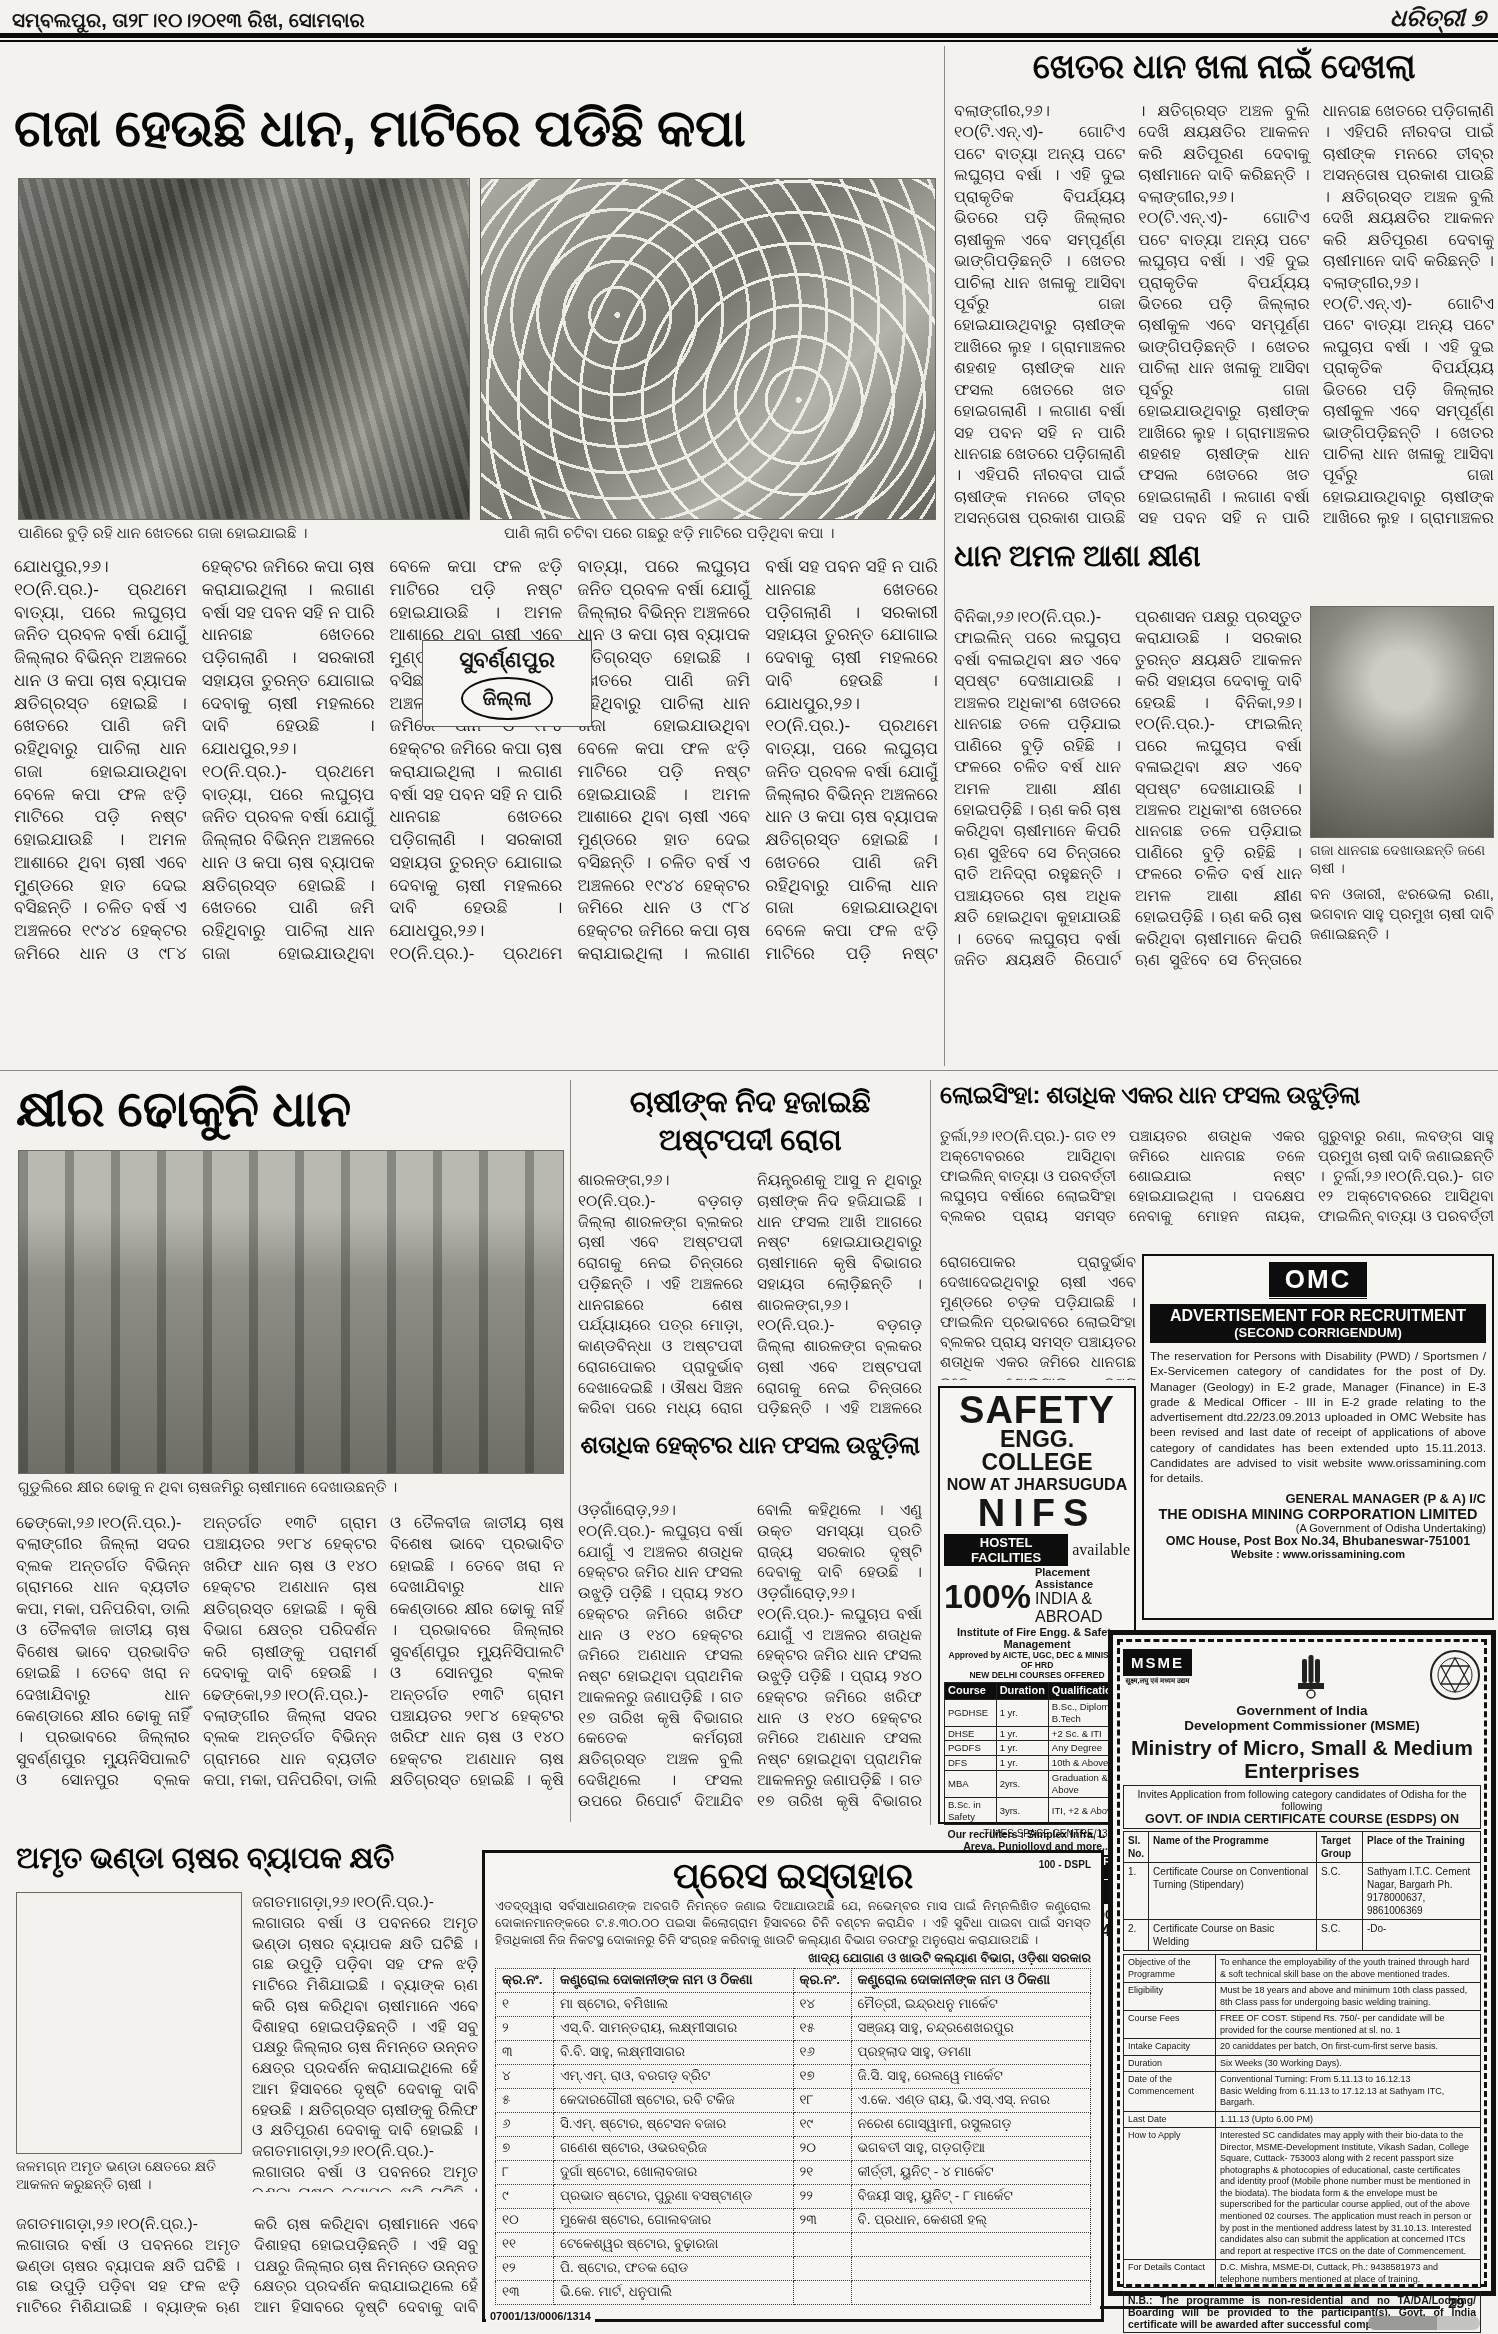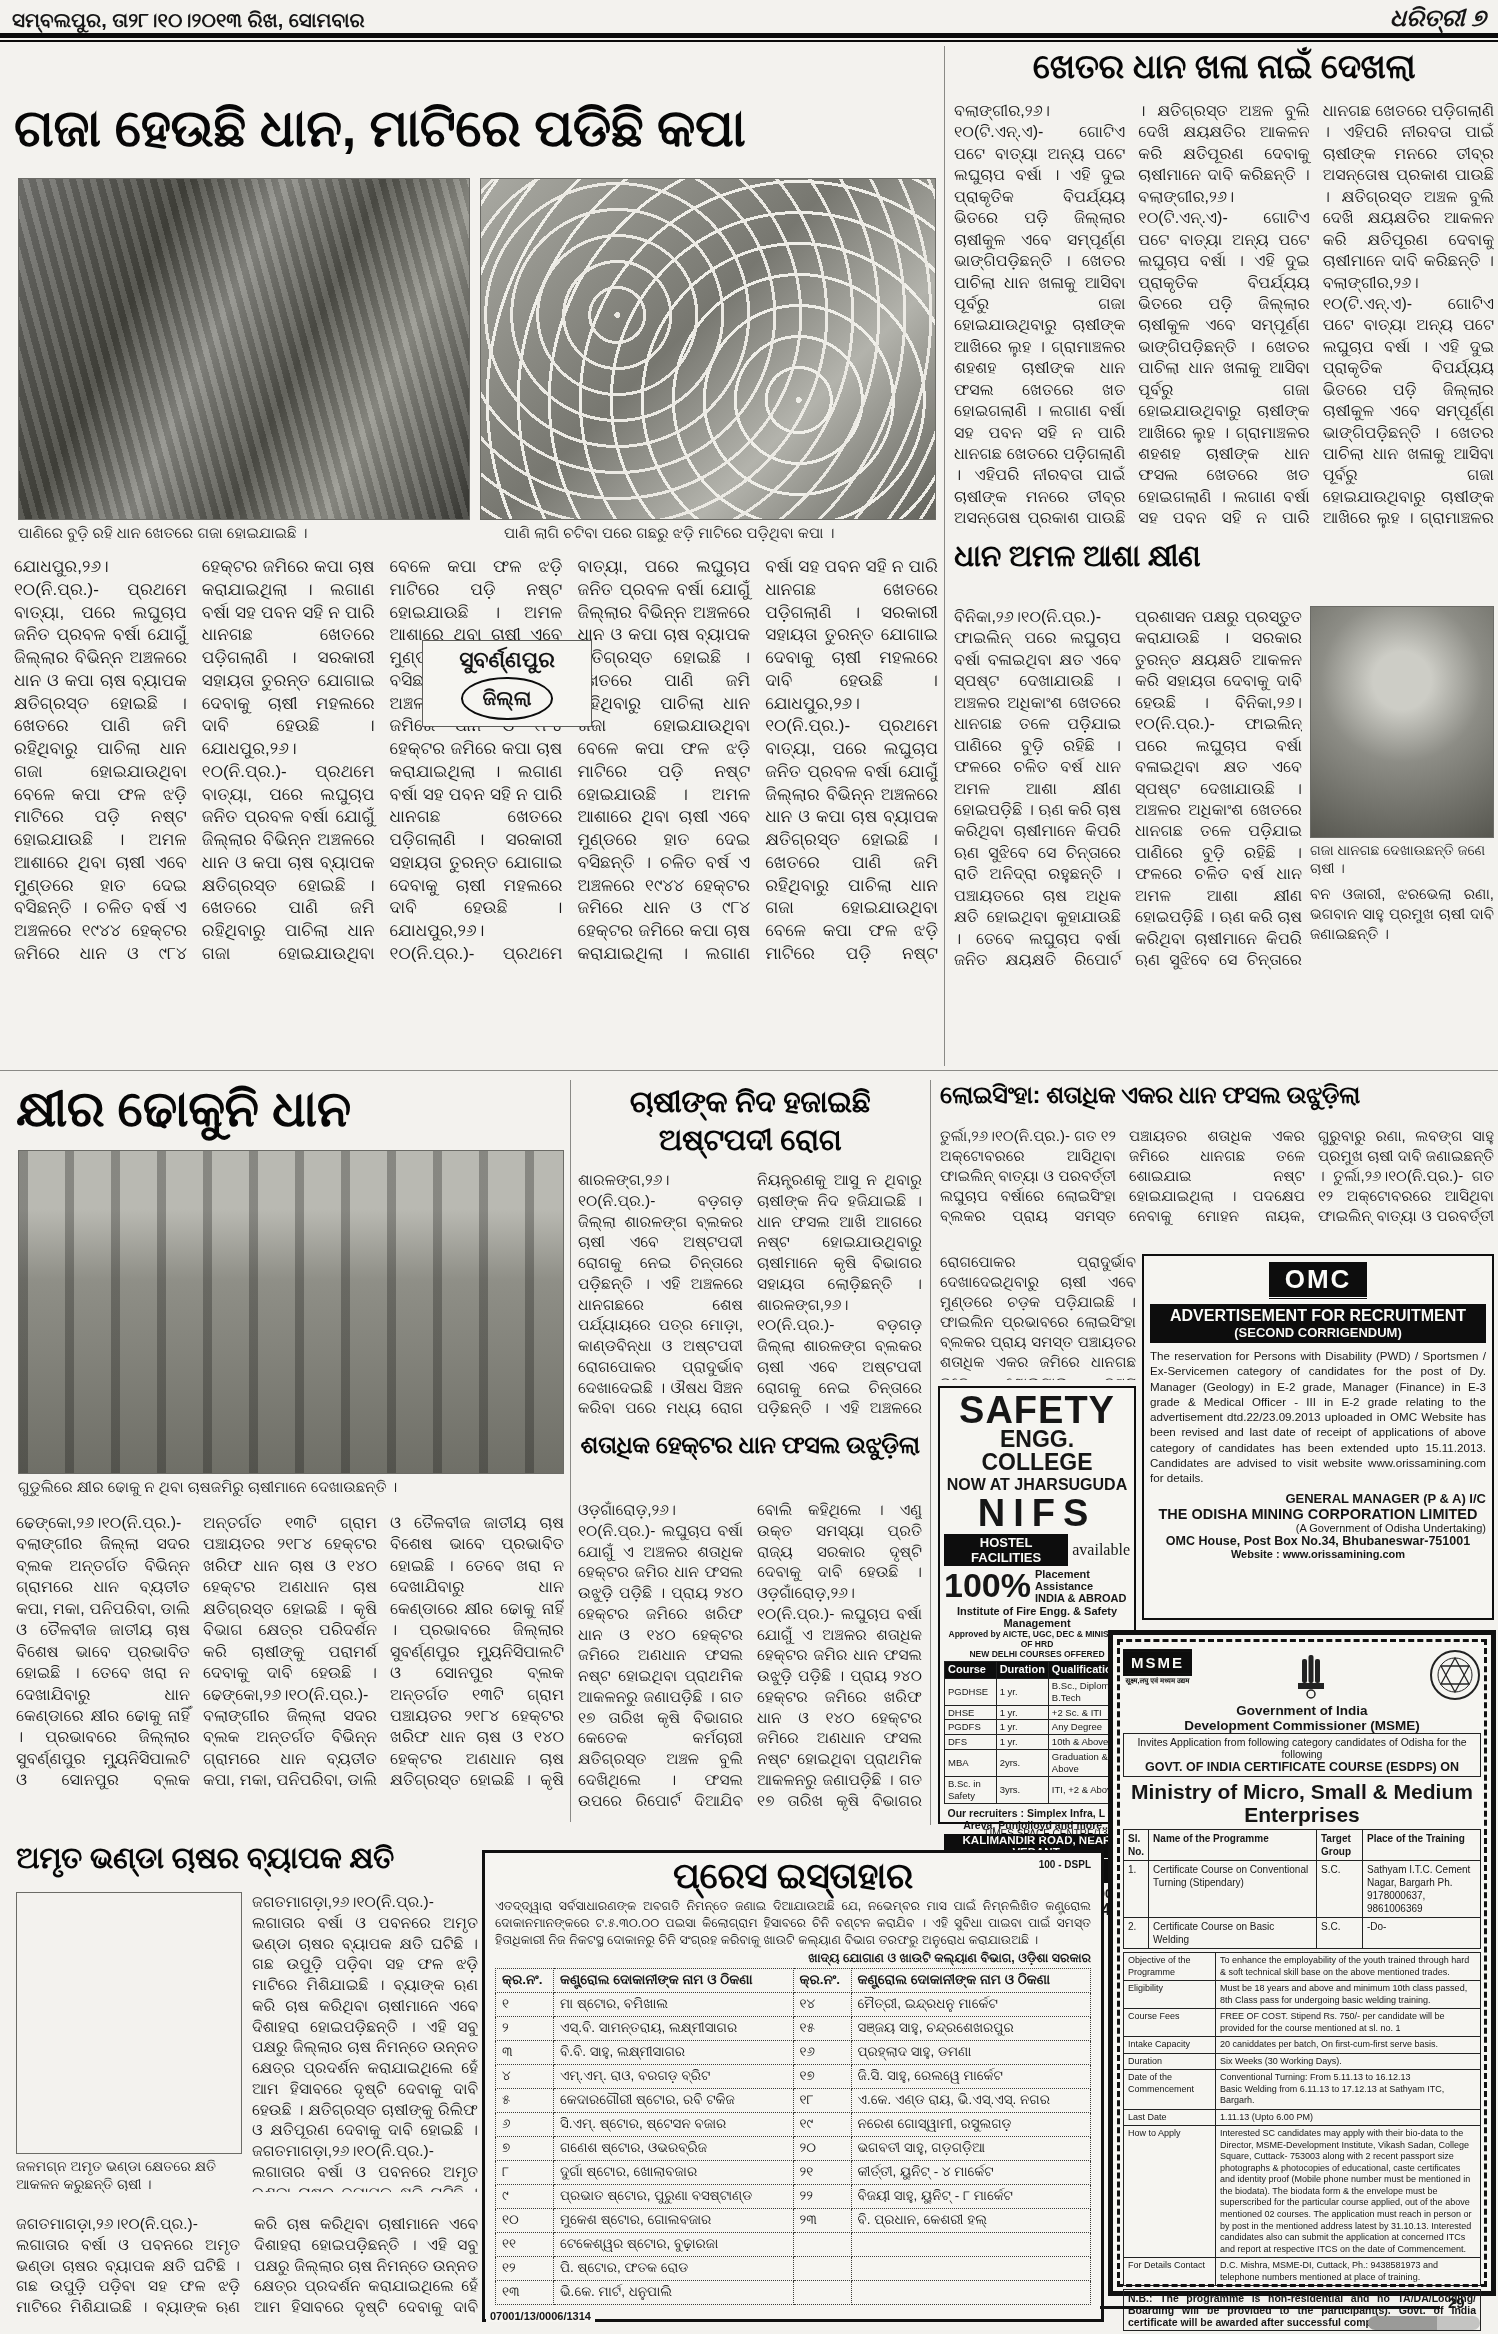--- a/index.html
+++ b/index.html
@@ -104,21 +104,21 @@
     <div style="font-size:16px;font-weight:900;margin-top:2px">NOW AT JHARSUGUDA</div>
     <div style="font-size:38px;font-weight:900;letter-spacing:8px;line-height:1">NIFS</div>
     <div style="display:flex;align-items:center;justify-content:center;gap:4px;margin-top:2px">
       <span class="invbar" style="font-size:13px;font-weight:900;padding:1px 4px">HOSTEL FACILITIES</span>
       <span style="font-family:'Liberation Serif',serif;font-size:16px">available</span>
     </div>
     <div style="display:flex;align-items:center;justify-content:flex-start;gap:4px">
       <span style="font-size:34px;font-weight:900">100%</span>
       <span style="text-align:left">
         <div style="font-size:11px;font-weight:800">Placement Assistance</div>
-        <div style="font-size:11px;font-weight:700">INDIA &amp; ABROAD</div>
+        <div style="font-size:16px;font-weight:400">INDIA &amp; ABROAD</div>
       </span>
     </div>
     <div style="font-size:11px;font-weight:800">Institute of Fire Engg. &amp; Safety Management</div>
     <div style="font-size:8.5px;font-weight:700">Approved by AICTE, UGC, DEC &amp; MINISTRY OF HRD</div>
     <div style="font-size:8.5px;font-weight:700">NEW DELHI COURSES OFFERED</div>
     <table class="stab" style="margin-top:2px">
       <thead>
         <tr>
           <th>Course</th>
           <th>Duration</th>
@@ -197,25 +197,25 @@
       </svg>
       <svg width="52" height="52" viewBox="0 0 52 52">
         <circle cx="26" cy="26" r="24" fill="none" stroke="#222" stroke-width="2"></circle>
         <circle cx="26" cy="26" r="17" fill="none" stroke="#222" stroke-width="1"></circle>
         <polygon points="26,9 40,35 12,35" fill="none" stroke="#222" stroke-width="1.3"></polygon>
         <polygon points="26,43 12,17 40,17" fill="none" stroke="#222" stroke-width="1.3"></polygon>
       </svg>
     </div>
     <div style="text-align:center;font-size:13.5px;font-weight:800;margin-top:2px">Government of India</div>
     <div style="text-align:center;font-size:13.5px;font-weight:800">Development Commissioner (MSME)</div>
+    <div style="text-align:center;font-size:21px;font-weight:900;line-height:1.1;margin:3px 0">Ministry of Micro, Small &amp; Medium Enterprises</div>
     <div style="border:1px solid #222;padding:2px 4px;text-align:center">
       <div style="font-size:10.5px">Invites Application from following category candidates of Odisha for the following</div>
       <div style="font-size:12.5px;font-weight:800">GOVT. OF INDIA CERTIFICATE COURSE (ESDPS) ON</div>
     </div>
-    <div style="text-align:center;font-size:21px;font-weight:900;line-height:1.1;margin:3px 0">Ministry of Micro, Small &amp; Medium Enterprises</div>
     <table class="mtab" style="margin-top:2px">
       <thead>
         <tr>
           <th style="width:24px">Sl. No.</th>
           <th>Name of the Programme</th>
           <th style="width:46px">Target Group</th>
           <th style="width:118px">Place of the Training</th>
         </tr>
       </thead>
       <tbody>

